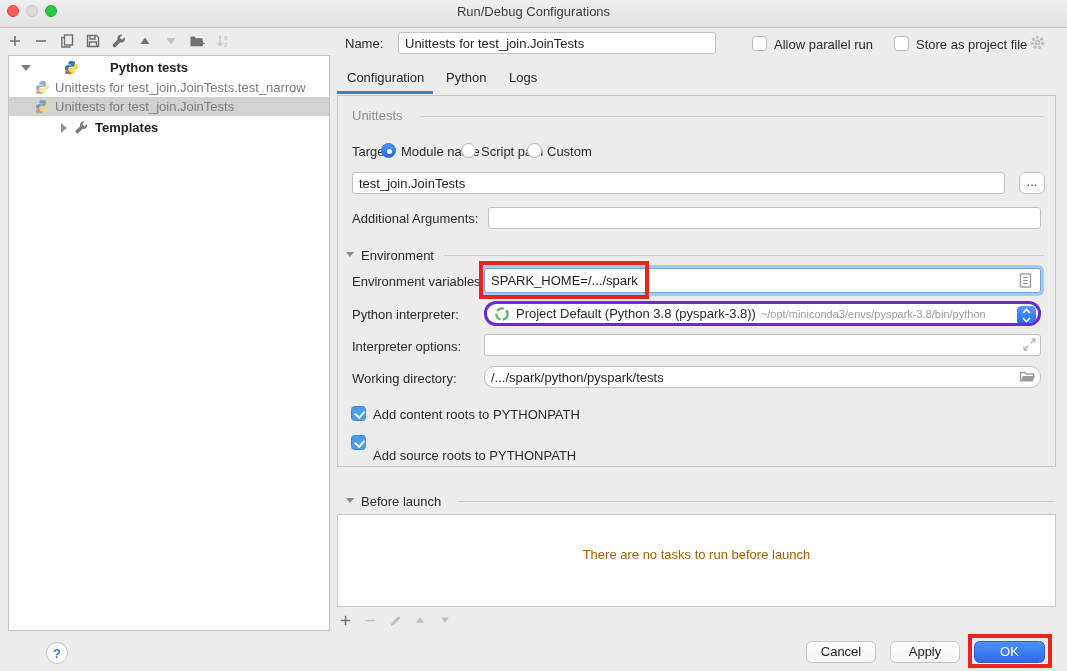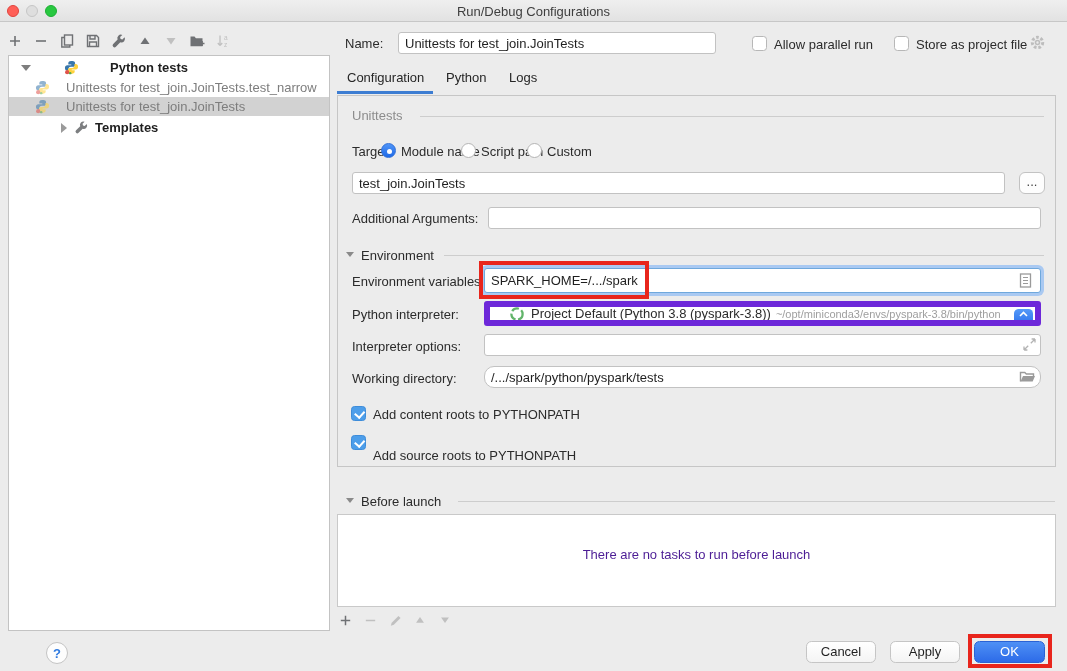--- a/index.html
+++ b/index.html
@@ -5,21 +5,21 @@
   * { margin:0; padding:0; box-sizing:border-box; }
   html,body { width:1067px; height:671px; }
   body {
     font-family:"Liberation Sans", sans-serif;
     font-size:13px; color:#2b2b2b;
     background:#ececec; position:relative; overflow:hidden;
   }
   .abs { position:absolute; }
 
   
-  .titlebar { left:0; top:0; width:1067px; height:22px;
+  .titlebar { left:0; top:0; width:1067px; height:28px;
     background:linear-gradient(#efefef,#e2e2e2); border-bottom:1px solid #c7c7c7; }
   .tl { width:12px; height:12px; border-radius:50%; top:5px; }
   .tl-close { left:7px;  background:#ff5f57; border:1px solid #e0443e; }
   .tl-min   { left:26px; background:#dedede; border:1px solid #c6c6c6; }
   .tl-zoom  { left:45px; background:#28c840; border:1px solid #1daf34; }
   .win-title { left:0; top:4px; width:1067px; text-align:center; color:#3e3e3e; }
 
   
   .sb-toolbar { left:6px; top:30px; height:22px; display:flex; gap:8px; align-items:center; }
   .tb-btn { width:18px; height:18px; display:flex; align-items:center; justify-content:center; }
@@ -28,21 +28,21 @@
   .icon-gray  svg * { stroke:#c0c0c0; }
   .icon-gray  svg .f { fill:#c0c0c0; stroke:none; }
 
   .tree-box { left:8px; top:55px; width:322px; height:576px; background:#fff; border:1px solid #c3c3c3; }
   .tree-row { position:absolute; left:0; width:320px; height:19px; display:flex; align-items:center; white-space:nowrap; overflow:hidden; }
   .tree-row.sel { background:#d2d2d2; }
   .tw { display:inline-block; width:0; height:0; margin-left:12px; }
   .tw-down { border-left:5px solid transparent; border-right:5px solid transparent; border-top:6px solid #7e7e7e; }
   .tw-right{ border-top:5px solid transparent; border-bottom:5px solid transparent; border-left:6px solid #9a9a9a; }
   .t-label-bold { font-weight:bold; color:#1f1f1f; margin-left:6px; }
-  .t-label-gray { color:#7d7d7d; margin-left:16px; }
+  .t-label-gray { color:#7d7d7d; margin-left:5px; }
   .py-ic { width:15px; height:15px; margin-left:8px; flex:0 0 auto; }
   .py-ic.faded { opacity:.55; margin-left:26px; }
 
   .help-btn { left:46px; top:642px; width:22px; height:22px; border-radius:50%;
     background:#fdfdfd; border:1px solid #c4c4c4; color:#2f7ae0; font-weight:bold;
     display:flex; align-items:center; justify-content:center; font-size:13px; }
 
   
   .lbl { position:absolute; color:#2b2b2b; }
   .field { position:absolute; background:#fff; border:1px solid #c2c2c2; border-radius:3px;
@@ -66,32 +66,32 @@
   .radio.sel::after { content:""; position:absolute; left:4.5px; top:4.5px; width:5px; height:5px; border-radius:50%; background:#fff; }
 
   .browse-btn { position:absolute; width:26px; height:22px; background:#fdfdfd; border:1px solid #c2c2c2;
     border-radius:6px; text-align:center; line-height:18px; color:#444; }
 
   .sec-arrow { position:absolute; width:0; height:0; border-left:4.5px solid transparent;
     border-right:4.5px solid transparent; border-top:5.5px solid #8a8a8a; }
 
   .focus-field { border:1px solid #6fa8dc; box-shadow:0 0 0 3px #a9c9f2; }
 
-  .select { position:absolute; background:#fff; border:6px solid #6d28d9; border-radius:3px;
-    display:flex; align-items:center; overflow:hidden;padding-left:12px; }
+  .select { position:absolute; background:#fff; border:3px solid #6d28d9; border-radius:12px;
+    display:flex; align-items:center; overflow:hidden; }
   .sel-text { margin-left:6px; white-space:nowrap; }
   .sel-path { color:#9e9e9e; font-size:11px; margin-left:5px; white-space:nowrap; }
   .stepper { position:absolute; right:2px; top:2px; width:19px; height:19px; border-radius:4.5px;
     background:linear-gradient(#559af8,#2468ea); display:flex; flex-direction:column; align-items:center; justify-content:center; gap:1px; }
 
   .in-field-icon { position:absolute; display:flex; align-items:center; justify-content:center; }
 
   
   .bl-box { left:337px; top:514px; width:719px; height:93px; background:#fff; border:1px solid #c9c9c9; }
-  .bl-empty { width:100%; text-align:center; margin-top:32px; color:#4c1d95; }
+  .bl-empty { width:100%; text-align:center; margin-top:32px; color:#a16207; }
   .bl-toolbar { left:336px; top:611px; height:18px; display:flex; gap:7px; align-items:center; }
 
   
   .btn { position:absolute; top:641px; width:70px; height:22px; border-radius:5.5px;
     background:linear-gradient(#ffffff,#f4f4f4); border:1px solid #c5c5c5; color:#1f1f1f;
     text-align:center; line-height:20px; }
   .btn-ok { background:linear-gradient(#4e90f5,#2d6be8); border:1px solid #2a62d4; color:#fff; }
 
   
   .red-box { position:absolute; border:4px solid #e8251c; pointer-events:none; z-index:50; }

